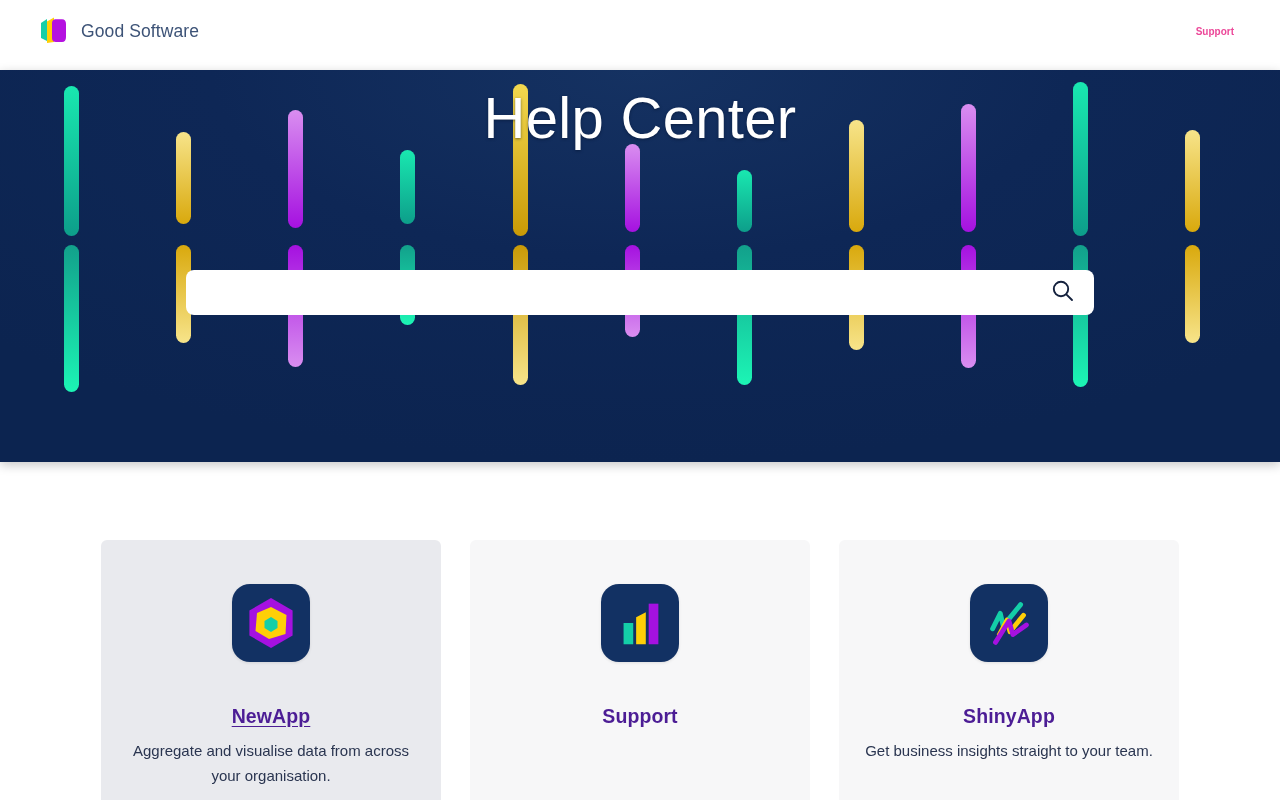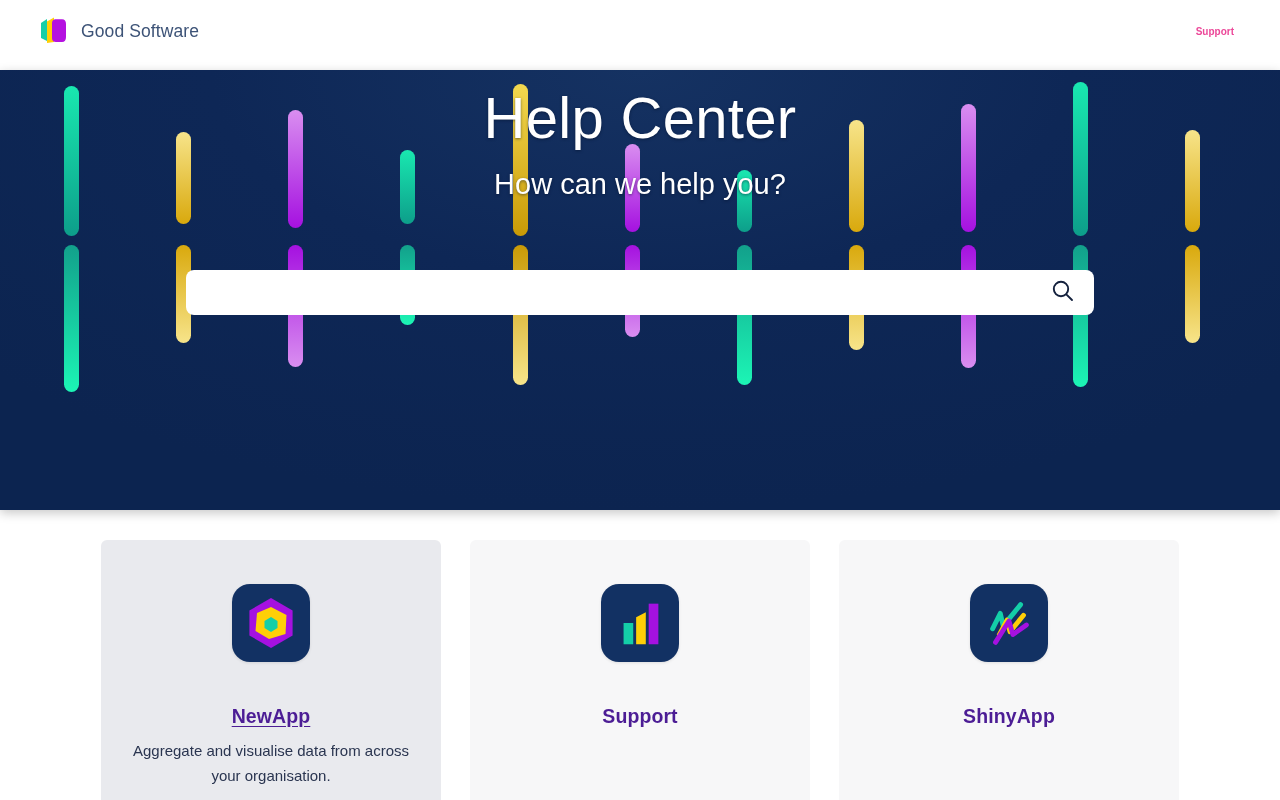--- a/index.html
+++ b/index.html
@@ -26,21 +26,21 @@
     font-size:17.5px; color:#3d5377; letter-spacing:.1px;
   }
   .support-link {
     font-size:10px; color:#ec4899; font-weight:700;
     text-decoration:none; cursor:pointer;
   }
 
   
   .hero {
     position:absolute; top:70px; left:0;
-    width:1280px; height:440px;
+    width:1280px; height:392px;
     background:
       radial-gradient(ellipse 70% 100% at 50% 0%, #153262 0%, #0e2756 48%, #0c2450 100%);
     overflow:hidden;
     box-shadow:0 3px 10px rgba(0,0,0,.22);
     z-index:10;
   }
   .bars { position:absolute; inset:0; }
   .bar {
     position:absolute;
     width:15px;
@@ -153,21 +153,20 @@
       <div class="bar" style="left: 961px; top: 34px; height: 128px; background: linear-gradient(rgb(217, 142, 240) 0%, rgb(165, 17, 224) 100%);"></div>
       <div class="bar" style="left: 961px; top: 175px; height: 123px; background: linear-gradient(rgb(165, 17, 224) 0%, rgb(217, 142, 240) 100%);"></div>
       <div class="bar" style="left: 1073px; top: 12px; height: 154px; background: linear-gradient(rgb(25, 232, 176) 0%, rgb(13, 158, 138) 100%);"></div>
       <div class="bar" style="left: 1073px; top: 175px; height: 142px; background: linear-gradient(rgb(18, 160, 139) 0%, rgb(28, 245, 181) 100%);"></div>
       <div class="bar" style="left: 1185px; top: 60px; height: 102px; background: linear-gradient(rgb(247, 228, 138) 0%, rgb(217, 169, 13) 100%);"></div>
       <div class="bar" style="left: 1185px; top: 175px; height: 98px; background: linear-gradient(rgb(217, 169, 13) 0%, rgb(247, 228, 138) 100%);"></div>
     </div>
 
   <div class="hero-inner">
     <h1 class="hero-title">Help Center</h1>
-    <div class="hero-sub">How can we help you?</div>
   </div>
 
   <div class="searchbar">
     <input class="search-input" type="text" placeholder="" style="">
     <span>
       <svg class="search-icon" viewBox="0 0 26 26">
         <circle cx="11" cy="11" r="7.2" fill="none" stroke="#14213d" stroke-width="1.9"></circle>
         <line x1="16.3" y1="16.3" x2="22" y2="22" stroke="#14213d" stroke-width="1.9" stroke-linecap="round"></line>
       </svg>
     </span>
@@ -198,14 +197,15 @@
     </div>
     <div class="card">
       <div class="card-icon">
         <svg viewBox="0 0 60 60" width="58" height="58" fill="none" stroke-width="5" stroke-linecap="round" stroke-linejoin="round">
           <polyline points="13,36 21,20 24,33 42,11" stroke="#14cfa8"></polyline>
           <polyline points="20,42 28,27 31,39 45,22" stroke="#ffcf07"></polyline>
           <polyline points="16,50 30,28 34,42 48,32" stroke="#a511e0"></polyline>
         </svg>
       </div>
       <div class="card-title">ShinyApp</div>
+      <div class="card-desc">Get business insights straight to your team.</div>
     </div>
   </div>
 
 </body></html>

